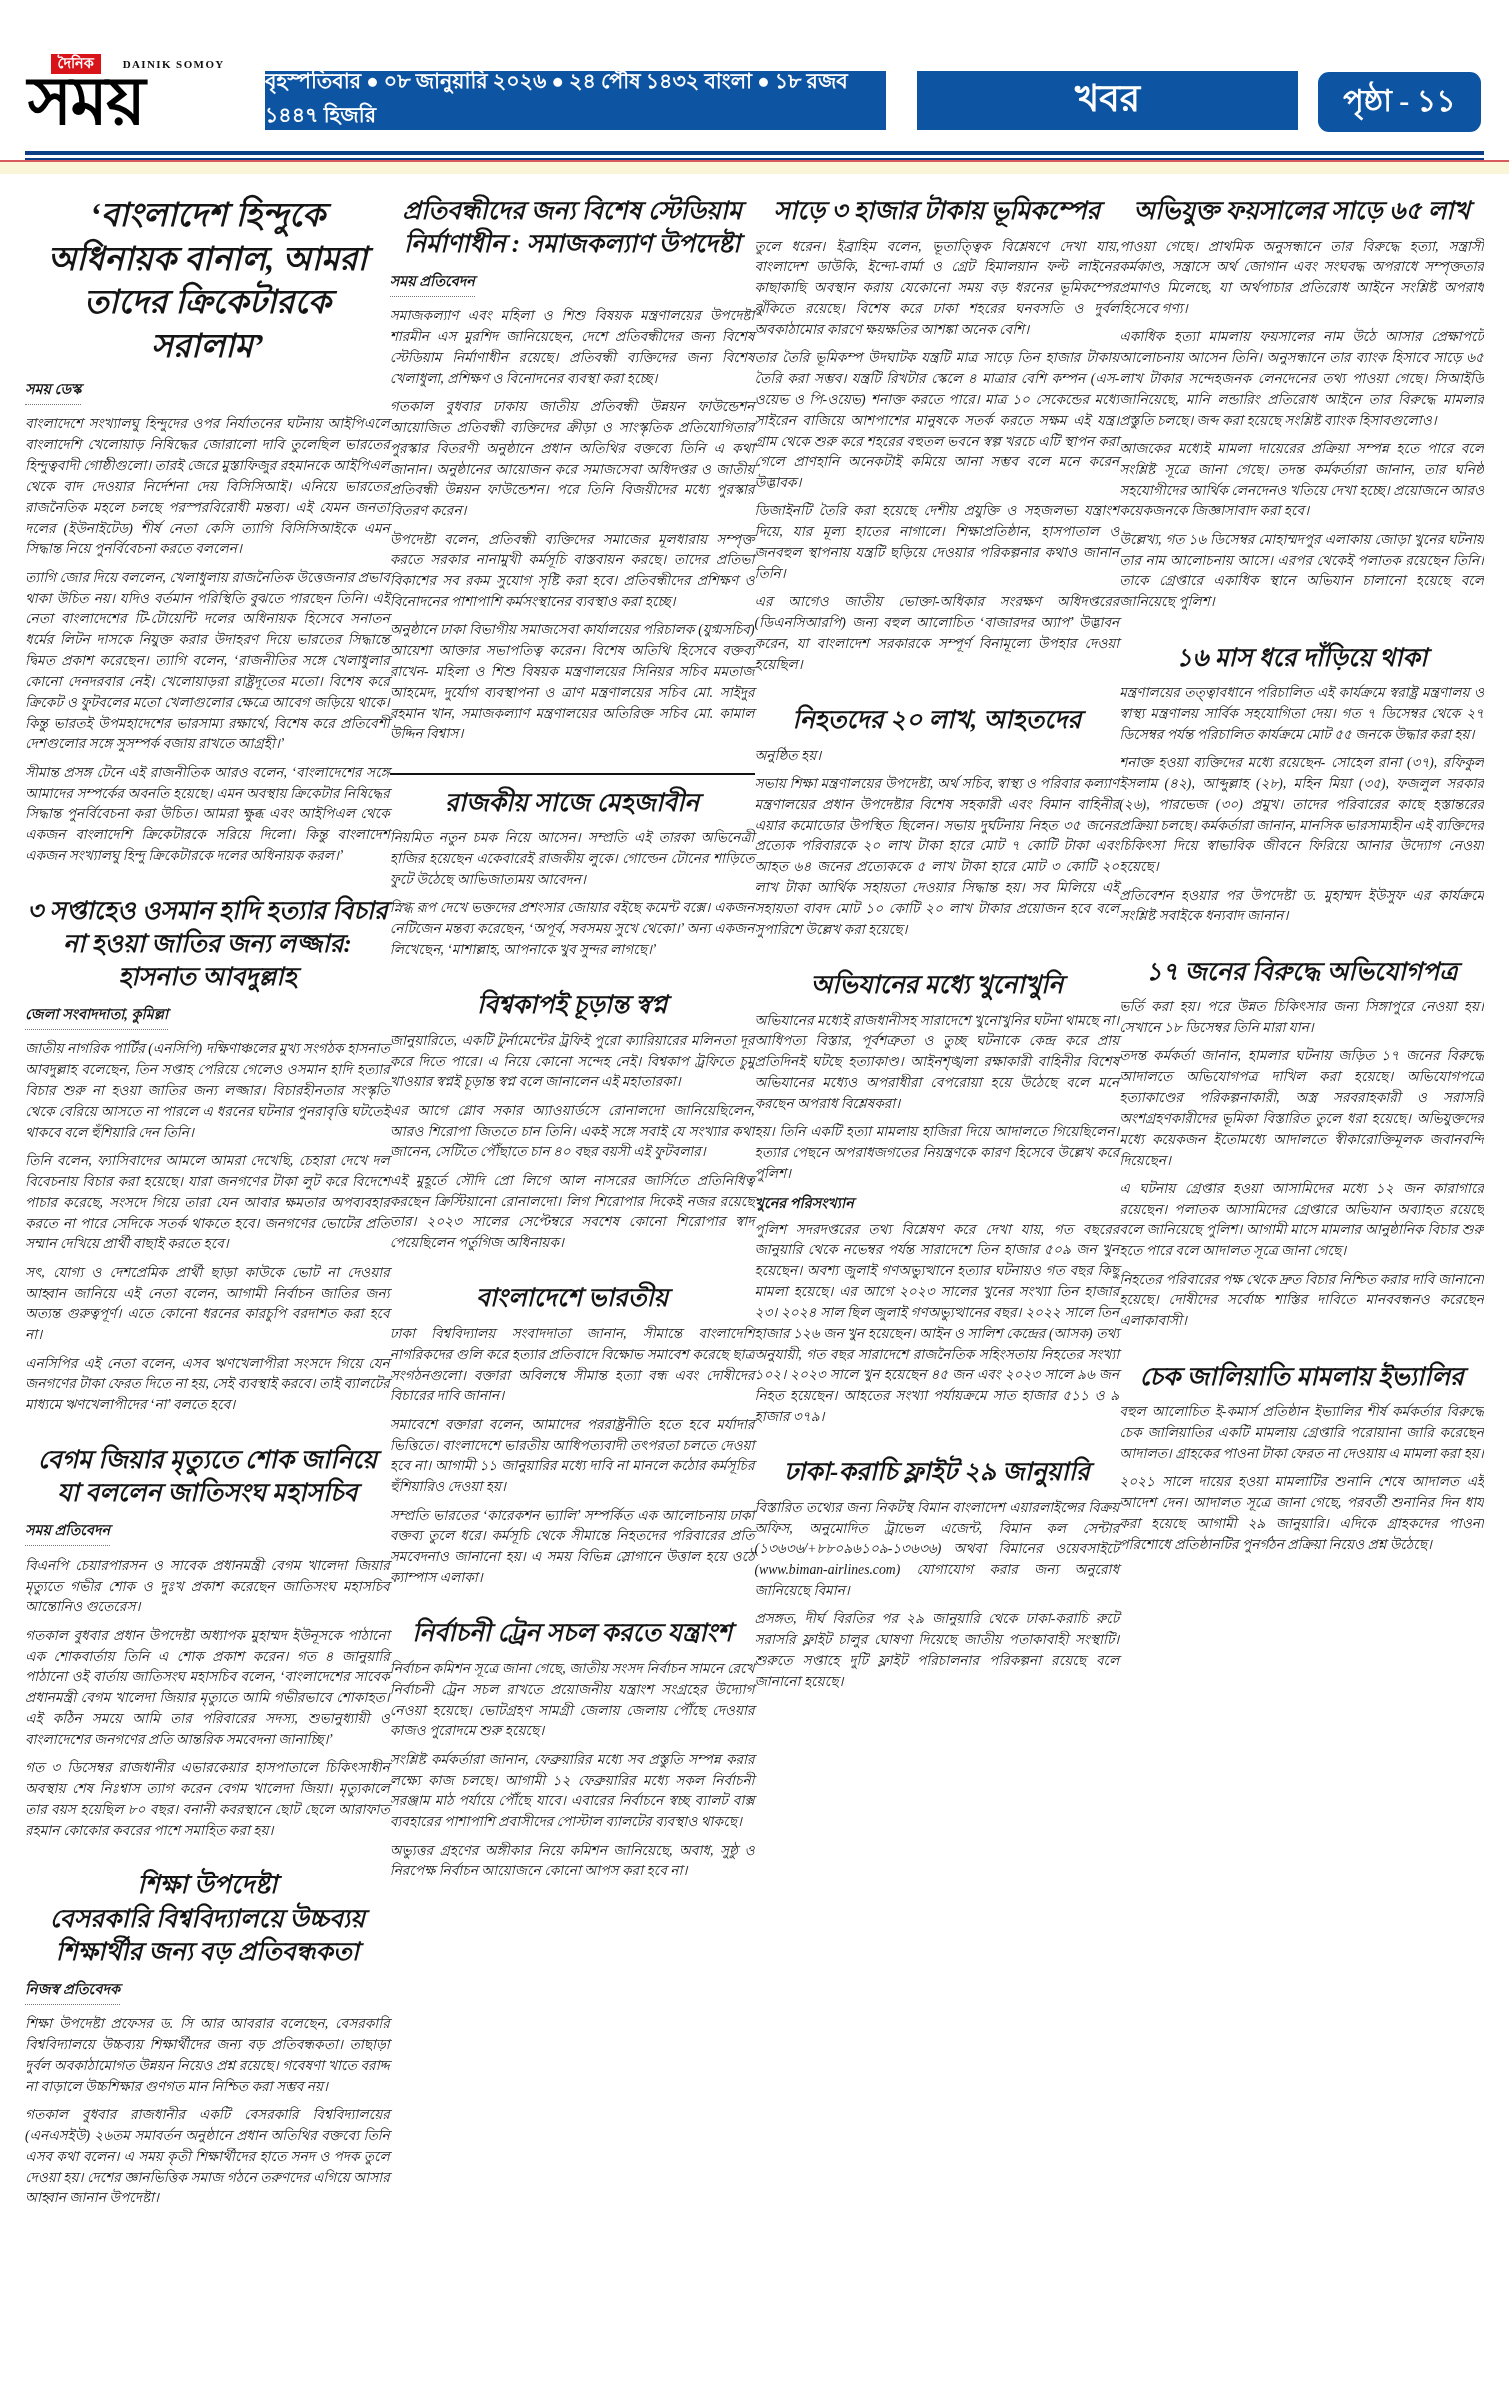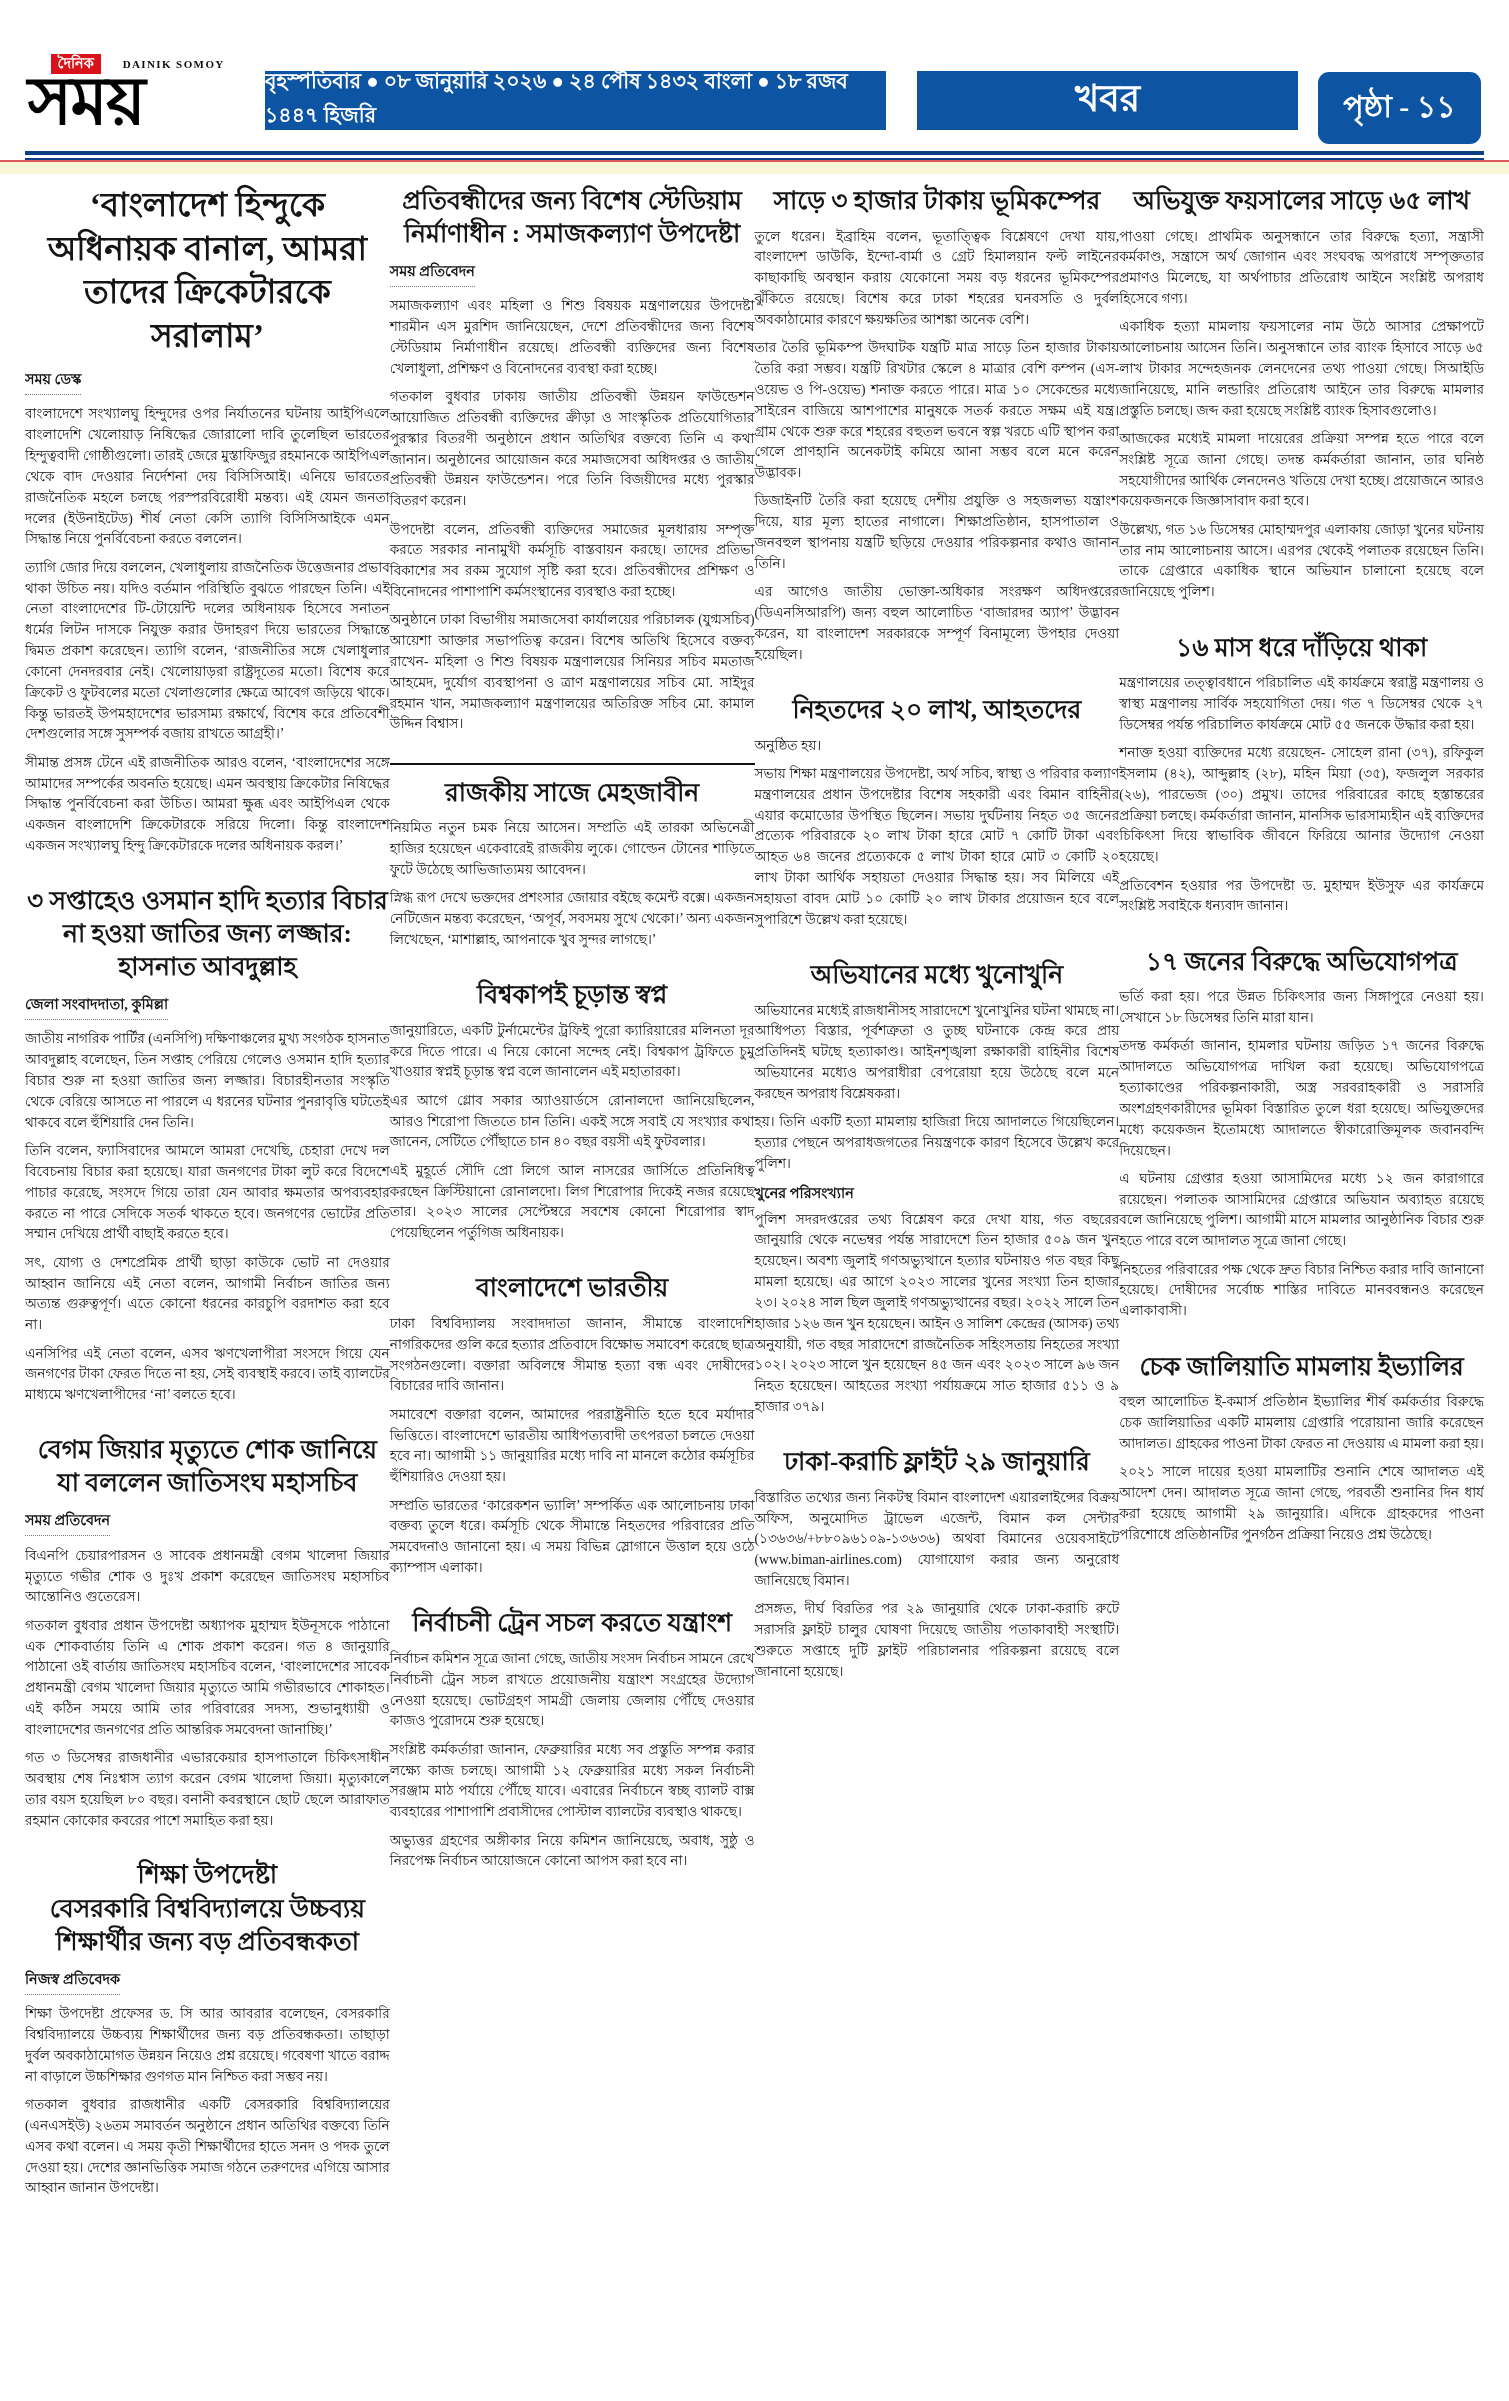--- a/index.html
+++ b/index.html
@@ -12,26 +12,26 @@
   .masthead{position:relative;height:89px;margin-top:54px;}
   .logo-block{position:absolute;left:2.7px;top:0;width:226px;}
   .logo-top{display:flex;align-items:center;gap:22px;margin-left:23px;}
   .logo-red{background:#d8131a;color:#ffffff;font-weight:bold;font-size:14.4px;padding:2.1px 6.9px;line-height:1.1;}
   .logo-en{font-size:11px;font-weight:bold;letter-spacing:1.4px;color:#101010;}
   .logo-bn{font-size:67px;font-weight:900;line-height:0.82;letter-spacing:-1.4px;color:#000;}
   .date-bar{position:absolute;left:240px;top:16.5px;width:621px;height:59px;background:#0d55a3;
     color:#fff;display:flex;align-items:center;justify-content:center;font-weight:bold;font-size:20.6px;}
   .section-box{position:absolute;left:892px;top:16.5px;width:381px;height:59px;background:#0d55a3;
     color:#fff;display:flex;align-items:center;justify-content:center;font-weight:bold;font-size:37px;}
-  .page-box{position:absolute;left:1293px;top:18px;width:163px;height:72px;background:#0d55a3;border-radius:11px;
+  .page-box{position:absolute;left:1293px;top:18px;width:163px;height:60px;background:#0d55a3;border-radius:11px;
     color:#fff;display:flex;align-items:center;justify-content:center;font-weight:bold;font-size:30px;cursor:pointer;}
   .header-rule{height:2.7px;border-top:4.1px solid #0a3f86;border-bottom:2.1px solid #0a3f86;margin-top:8.2px;}
   .cream-band{height:12.4px;background:#fbf5d8;border-top:2.1px solid #d85a5c;margin:0 -25px;}
   
-  .cols{display:flex;margin-top:7px;height:2206px;overflow:hidden;}
+  .cols{display:flex;margin-top:17px;height:2206px;overflow:hidden;font-style:italic;}
   .col{flex:1 1 0;min-width:0;}
   .article{margin-bottom:27.4px;}
   .article-rule{border-top:2.7px solid #111;margin:4.1px 0 11px;}
   .kicker{text-align:center;font-weight:bold;font-size:25.4px;line-height:1.2;margin:0 0 2.7px;}
   .headline{text-align:center;font-weight:bold;font-size:25px;line-height:1.32;margin:2.7px 0 9.6px;cursor:pointer;}
   .headline.big{font-size:33px;}
   .byline-row{margin:1.4px 0 9.6px;}
   .byline{display:inline-block;font-weight:bold;font-size:14.4px;border-bottom:1.4px dotted #777;padding-bottom:2.1px;}
   .body p{margin:0 0 7.5px;font-size:13.7px;line-height:1.52;text-align:justify;}
   .subhead{font-weight:bold;font-size:14.4px;margin:5.5px 0 3.4px;}

